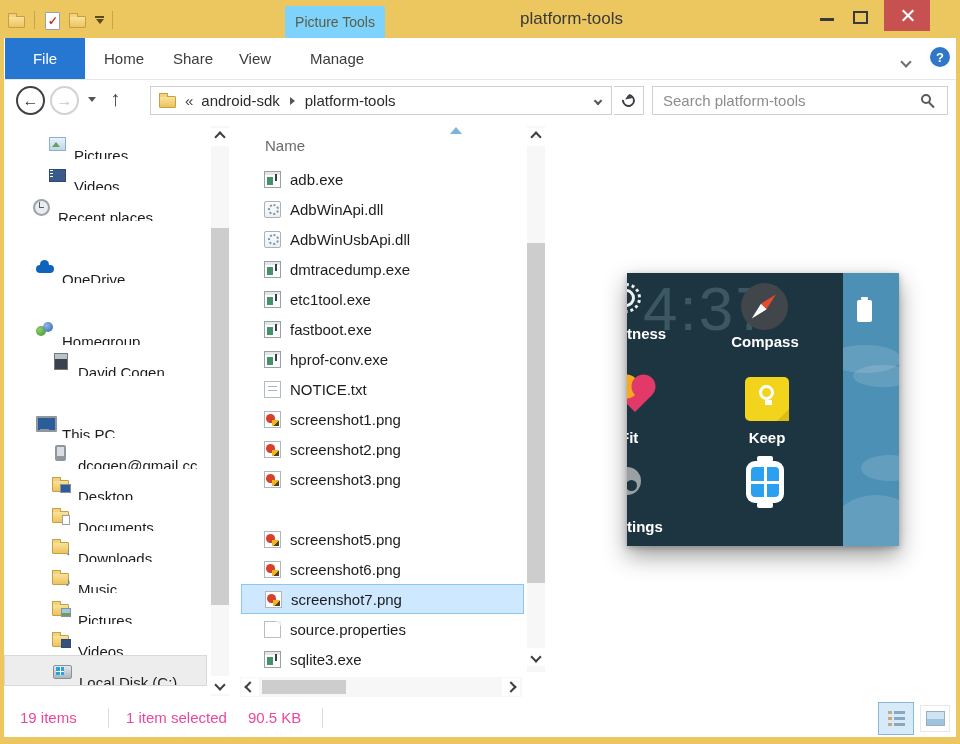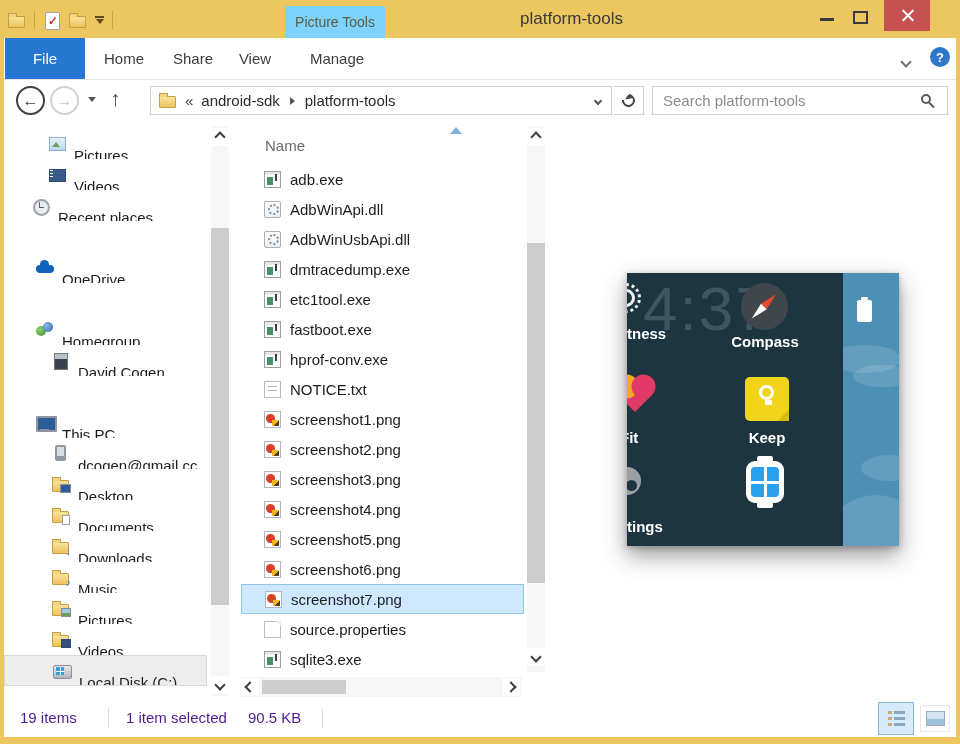--- a/index.html
+++ b/index.html
@@ -196,21 +196,21 @@
   .pv-battery { position:absolute; left:14px; top:27px; width:15px; height:22px; background:#fff; border-radius:2px; }
   .pv-battery::before { content:""; position:absolute; top:-3px; left:4px; width:7px; height:3px; background:#fff; border-radius:1px; }
   .cl { position:absolute; background:rgba(255,255,255,.13); border-radius:50%; }
   .cl1 { left:-14px; top:72px; width:72px; height:28px; }
   .cl2 { left:10px; top:92px; width:60px; height:22px; }
   .cl3 { left:18px; top:182px; width:56px; height:26px; }
   .cl4 { left:-12px; top:222px; width:90px; height:70px; }
 
   
   .statusbar { position:absolute; left:4px; top:700px; width:952px; height:37px; background:#fff; }
-  .statusbar .stxt { position:absolute; top:9px; font-size:15px; color:#4c1d95; }
+  .statusbar .stxt { position:absolute; top:9px; font-size:15px; color:#ec4899; }
   .st-count { left:16px; } .st-sel { left:122px; } .st-size { left:244px; }
   .st-sep { position:absolute; top:8px; width:1px; height:20px; background:#dcdcdc; }
   .st-sep1 { left:104px; } .st-sep2 { left:318px; }
   .view-details { position:absolute; left:874px; top:2px; width:36px; height:33px; background:#d6eafa; border:1px solid #86b7da; display:flex; align-items:center; justify-content:center; }
   .vg-details { width:17px; height:16px;
       background-image:repeating-linear-gradient(to bottom, #8aa7bd 0 3px, transparent 3px 6px),
                        repeating-linear-gradient(to bottom, #c9a87a 0 3px, transparent 3px 6px);
       background-size:11px 16px, 4px 16px; background-position:right top, left top; background-repeat:no-repeat; }
   .view-thumbs { position:absolute; left:916px; top:5px; width:30px; height:27px; background:#fff; border:1px solid #e8e8e8; display:flex; align-items:center; justify-content:center; }
   .vg-thumb { width:19px; height:15px; border:1px solid #9ab0c0; background:linear-gradient(#cfe3f2 55%, #9fc3dd 45%); }
@@ -404,24 +404,20 @@
         <span class="fi fi-png"></span>
         <span class="f-label">screenshot1.png</span>
       </div>
       <div class="f-row" style="top: 270px;">
         <span class="fi fi-png"></span>
         <span class="f-label">screenshot2.png</span>
       </div>
       <div class="f-row" style="top: 300px;">
         <span class="fi fi-png"></span>
         <span class="f-label">screenshot3.png</span>
-      </div>
-      <div class="f-row" style="top: 330px;">
-        <span class="fi fi-png"></span>
-        <span class="f-label">screenshot4.png</span>
       </div>
       <div class="f-row" style="top: 360px;">
         <span class="fi fi-png"></span>
         <span class="f-label">screenshot5.png</span>
       </div>
       <div class="f-row" style="top: 390px;">
         <span class="fi fi-png"></span>
         <span class="f-label">screenshot6.png</span>
       </div>
       <div class="f-row selected" style="top: 420px;">

